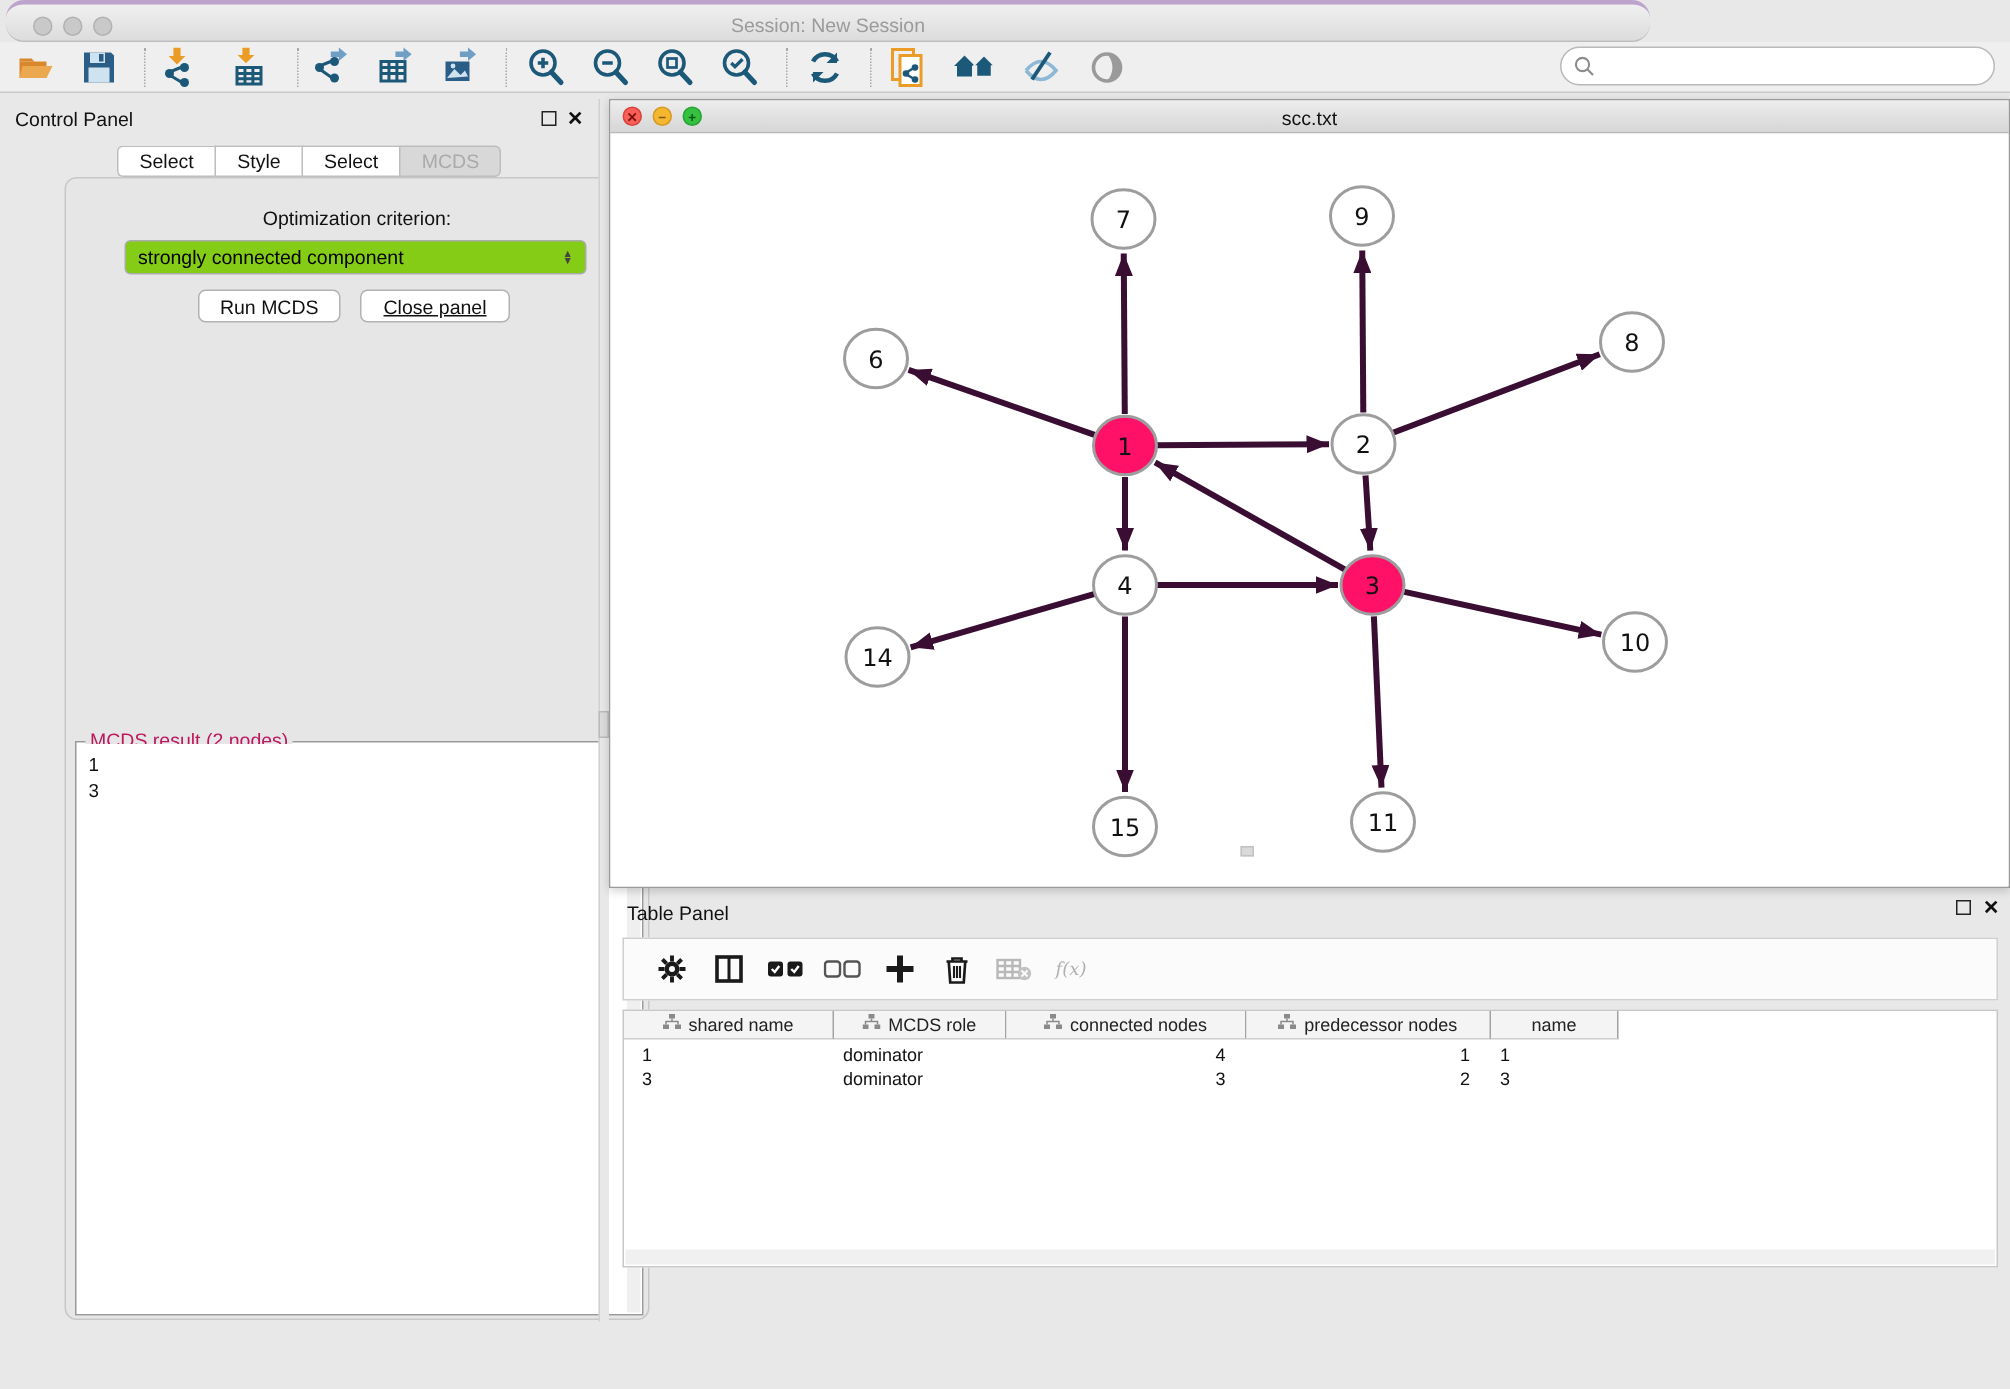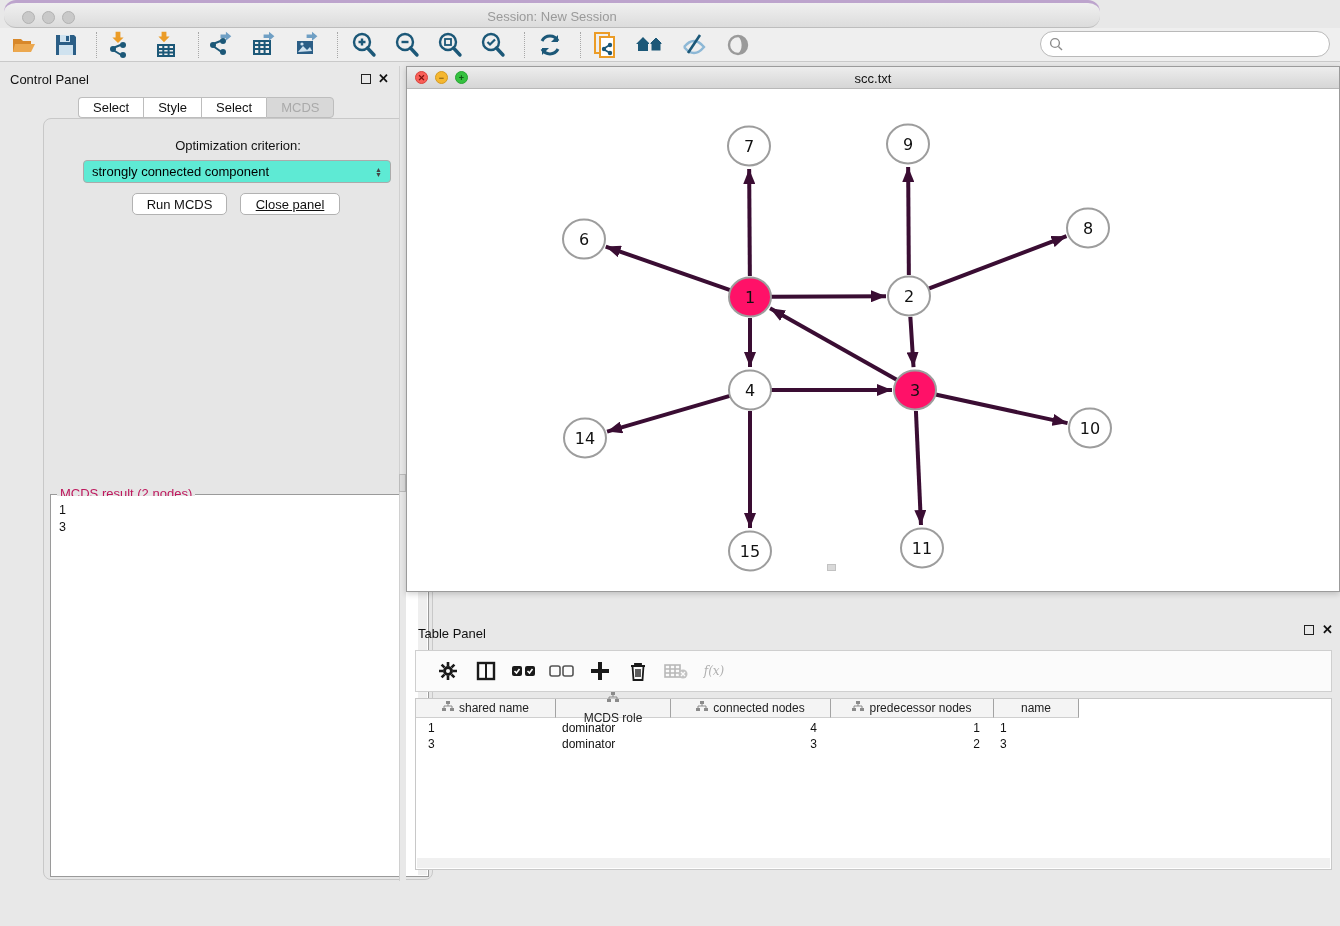--- a/index.html
+++ b/index.html
@@ -26,21 +26,21 @@
   .panel-float { position:absolute; width:10px; height:10px; border:1.6px solid #222; top:8px; cursor:pointer; }
   .panel-close { position:absolute; top:5px; font-size:13px; font-weight:bold; color:#111; cursor:pointer; }
   .cp-tabs { position:absolute; top:97px; left:78px; height:21px; display:flex; }
   .cp-tab { height:21px; padding:0 14px; font-size:13px; background:#fff; border:1px solid #bdbdbd; border-right:none;
     display:flex; align-items:center; color:#111; cursor:pointer; }
   .cp-tab:first-child { border-radius:4px 0 0 4px; }
   .cp-tab:last-child { border-right:1px solid #bdbdbd; border-radius:0 4px 4px 0; }
   .cp-tab.active { background:#d8d8d8; color:#aaaaaa; }
   .cp-content { position:absolute; left:6px; top:118px; width:390px; height:762px; background:#e6e6e6; border:1px solid #c8c8c8; border-radius:8px;margin-left:37px; }
   .opt-label { position:absolute; left:0; width:100%; top:19px; text-align:center; font-size:13px; color:#111; }
-  .dropdown { position:absolute; left:39px; top:41px; width:308px; height:23px; background:#5eead4; border:1px solid #ababab; border-radius:4px;
+  .dropdown { position:absolute; left:39px; top:41px; width:308px; height:23px; background:#84cc16; border:1px solid #ababab; border-radius:4px;
     display:flex; align-items:center; padding:0 8px; font-size:13px; cursor:pointer; }
   .dropdown .chev { margin-left:auto; display:flex; flex-direction:column; line-height:5px; font-size:7px; color:#444; }
   .btn { position:absolute; height:22px; background:#fff; border:1px solid #b2b2b2; border-radius:5px; font-size:13px; color:#111;
     display:flex; align-items:center; justify-content:center; cursor:pointer; font-family:"Liberation Sans",sans-serif; }
   .fieldset { position:absolute; left:6px; top:375px; width:379px; height:383px; border:1px solid #9a9a9a; background:#fff; }
   .fieldset .legend { position:absolute; left:6px; top:-9px; background:#e6e6e6; padding:0 3px; font-size:13px; color:#be185d; }
   .fieldset .text-area { position:absolute; left:1px; top:1px; right:10px; bottom:1px; background:#fff; font-size:12.5px; color:#111;
     padding:6px 0 0 7px; line-height:17px; white-space:pre-line; }
   .fieldset .vtrack { position:absolute; right:1px; top:1px; bottom:1px; width:9px; background:#efefef; }
 
@@ -54,21 +54,21 @@
   .netwin-title { position:absolute; left:0; right:0; top:4px; text-align:center; font-size:13px; color:#111; }
   .light { position:absolute; top:4px; width:13px; height:13px; border-radius:50%; font-size:9px; font-weight:bold; display:flex; align-items:center; justify-content:center; cursor:pointer; }
   .light.red { background:#f95f58; border:1px solid #d9433c; color:#7c100d; }
   .light.yellow { background:#f5b72f; border:1px solid #d49a22; color:#7d5a10; }
   .light.green { background:#35c13f; border:1px solid #27a432; color:#0e5a16; }
   .net-canvas { position:absolute; left:0; top:22px; width:932px; height:502px; background:#fff; }
   .graph-node-label { font-size:16px; fill:#111; font-family:"DejaVu Sans",sans-serif; }
   .net-grip { position:absolute; left:420px; top:497px; width:9px; height:7px; background:#d9d9d9; border:1px solid #c2c2c2; cursor:row-resize; }
 
   
-  .tpanel { position:absolute; left:406px; top:620px; width:934px; height:295px; }
+  .tpanel { position:absolute; left:406px; top:595px; width:934px; height:295px; }
   .tpanel-title { position:absolute; left:12px; top:6px; font-size:13px; color:#111; }
   .ttoolbar { position:absolute; left:9px; top:30px; width:917px; height:42px; background:#fbfbfb; border:1px solid #cfcfcf; display:flex; align-items:center; padding-left:13px; }
   .ttb-icon { width:38px; height:30px; display:flex; align-items:center; justify-content:center; cursor:pointer; }
   .ttb-icon.disabled { cursor:default; }
   .fx { font-family:"DejaVu Serif",serif; font-style:italic; font-size:12px; color:#b0b0b0; }
   .ttable { position:absolute; left:9px; top:78px; width:917px; height:172px; background:#fff; border:1px solid #c8c8c8; }
   .thead { position:absolute; left:0; top:0; height:19px; display:flex; }
   .th { background:#f4f4f4; border-right:1px solid #a3a3a3; border-bottom:1px solid #cfcfcf; display:flex; align-items:center; justify-content:center;
     font-size:12px; color:#222; gap:5px; cursor:pointer; }
   .trow { position:absolute; left:0; height:16px; display:flex; font-size:12px; color:#111; cursor:pointer; }
@@ -403,21 +403,21 @@
             <span><svg width="12" height="11" viewBox="0 0 12 11">
                 <g fill="#8a8a8a">
                   <rect x="4" y="0" width="4" height="3"></rect>
                   <rect x="0" y="7" width="4" height="3"></rect>
                   <rect x="8" y="7" width="4" height="3"></rect>
                   <path d="M6 3 v2 M2 7 v-2 h8 v2" stroke="#8a8a8a" fill="none" stroke-width="1"></path>
                 </g>
               </svg></span>
             <span>shared name</span>
           </div>
-          <div class="th" style="width: 115px; flex-direction: column;">
+          <div class="th" style="width: 115px;">
             <span><svg width="12" height="11" viewBox="0 0 12 11">
                 <g fill="#8a8a8a">
                   <rect x="4" y="0" width="4" height="3"></rect>
                   <rect x="0" y="7" width="4" height="3"></rect>
                   <rect x="8" y="7" width="4" height="3"></rect>
                   <path d="M6 3 v2 M2 7 v-2 h8 v2" stroke="#8a8a8a" fill="none" stroke-width="1"></path>
                 </g>
               </svg></span>
             <span>MCDS role</span>
           </div>

